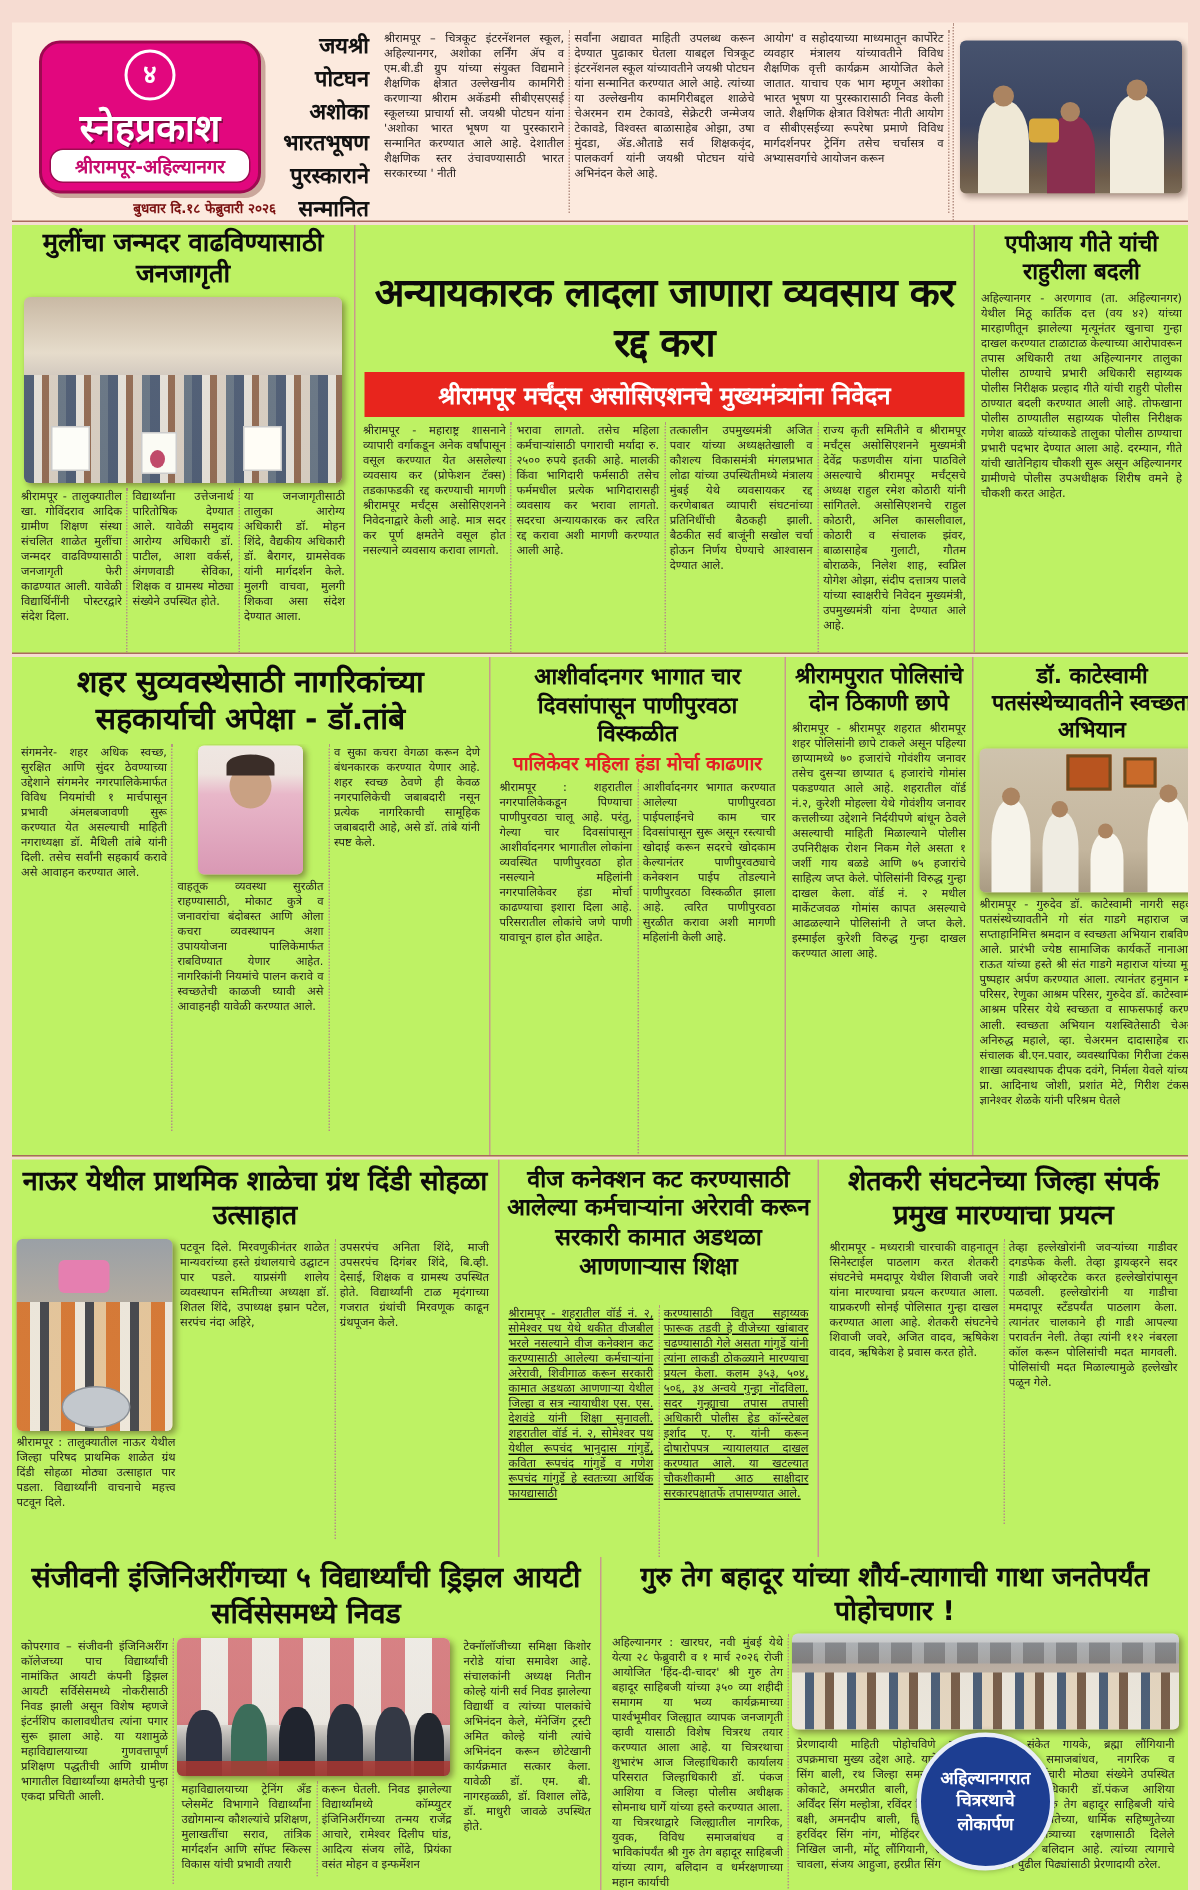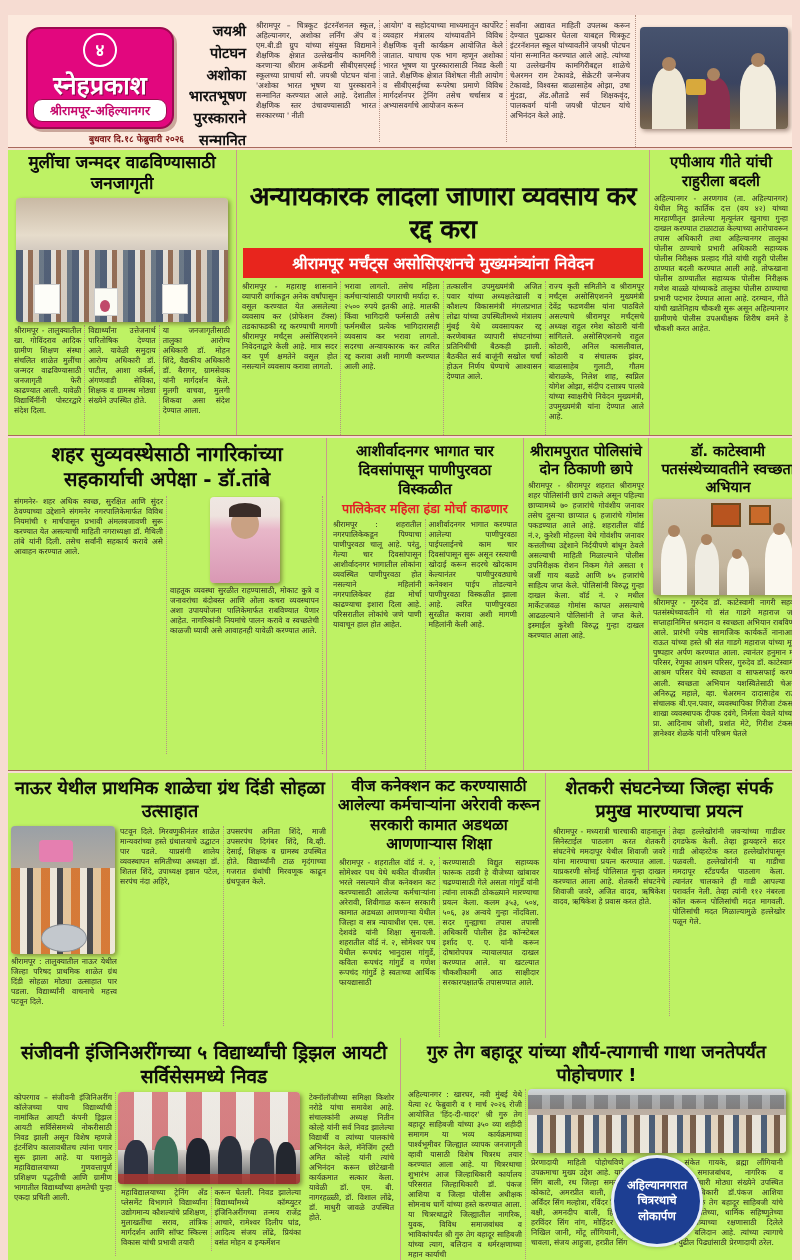--- a/index.html
+++ b/index.html
@@ -44,22 +44,22 @@
         <div class="mastbox">
           <div class="mastnum">४</div>
           <div class="masttitle">स्नेहप्रकाश</div>
           <div class="mastpill">श्रीरामपूर-अहिल्यानगर</div>
         </div>
         <div class="mastdate">बुधवार दि.१८ फेब्रुवारी २०२६</div>
       </div>
       <div class="topheadline">जयश्री पोटघन अशोका भारतभूषण पुरस्काराने सन्मानित</div>
       <div class="cols dotline" style="flex:1;padding:5px 2px;">
         <div class="col body dotline">श्रीरामपूर – चित्रकूट इंटरनॅशनल स्कूल, अहिल्यानगर, अशोका लर्निंग ॲप व एम.बी.डी ग्रुप यांच्या संयुक्त विद्यमाने शैक्षणिक क्षेत्रात उल्लेखनीय कामगिरी करणाऱ्या श्रीराम अकॅडमी सीबीएसएसई स्कूलच्या प्राचार्या सौ. जयश्री पोटघन यांना 'अशोका भारत भूषण या पुरस्काराने सन्मानित करण्यात आले आहे. देशातील शैक्षणिक स्तर उंचावण्यासाठी भारत सरकारच्या ' नीती</div>
+        <div class="col body">सर्वांना अद्यावत माहिती उपलब्ध करून देण्यात पुढाकार घेतला याबद्दल चित्रकूट इंटरनॅशनल स्कूल यांच्यावतीने जयश्री पोटघन यांना सन्मानित करण्यात आले आहे. त्यांच्या या उल्लेखनीय कामगिरीबद्दल शाळेचे चेअरमन राम टेकावडे, सेक्रेटरी जन्मेजय टेकावडे, विश्वस्त बाळासाहेब ओझा, उषा मुंदडा, ॲड.औताडे सर्व शिक्षकवृंद, पालकवर्ग यांनी जयश्री पोटघन यांचे अभिनंदन केले आहे.</div>
         <div class="col body dotline">आयोग' व सहोदयाच्या माध्यमातून कार्पोरेट व्यवहार मंत्रालय यांच्यावतीने विविध शैक्षणिक वृत्ती कार्यक्रम आयोजित केले जातात. याचाच एक भाग म्हणून अशोका भारत भूषण या पुरस्कारासाठी निवड केली जाते. शैक्षणिक क्षेत्रात विशेषतः नीती आयोग व सीबीएसईच्या रूपरेषा प्रमाणे विविध मार्गदर्शनपर ट्रेनिंग तसेच चर्चासत्र व अभ्यासवर्गाचे आयोजन करून</div>
-        <div class="col body">सर्वांना अद्यावत माहिती उपलब्ध करून देण्यात पुढाकार घेतला याबद्दल चित्रकूट इंटरनॅशनल स्कूल यांच्यावतीने जयश्री पोटघन यांना सन्मानित करण्यात आले आहे. त्यांच्या या उल्लेखनीय कामगिरीबद्दल शाळेचे चेअरमन राम टेकावडे, सेक्रेटरी जन्मेजय टेकावडे, विश्वस्त बाळासाहेब ओझा, उषा मुंदडा, ॲड.औताडे सर्व शिक्षकवृंद, पालकवर्ग यांनी जयश्री पोटघन यांचे अभिनंदन केले आहे.</div>
       </div>
       <div class="photo" style="width:148px;height:102px;margin:12px 4px 0 4px;background:linear-gradient(180deg,#47536e 0%,#3a4460 55%,#6b5a49 88%,#7a6a55 100%);">
         <span class="pr" style="left:12px;width:34px;height:62px;background:#efe8d6;"></span>
         <span class="hd" style="left:22px;bottom:58px;width:14px;height:14px;"></span>
         <span class="pr" style="left:58px;width:32px;height:52px;background:#8a2f4f;"></span>
         <span class="hd" style="left:67px;bottom:48px;width:13px;height:13px;"></span>
         <span class="pr" style="left:100px;width:36px;height:66px;background:#f2ecdd;"></span>
         <span class="hd" style="left:111px;bottom:62px;width:14px;height:14px;"></span>
         <span style="position:absolute;left:46px;bottom:34px;width:20px;height:16px;background:#d8a93c;border-radius:3px;"></span>
       </div>
@@ -106,20 +106,21 @@
         <div class="hl" style="font-size:20px;">शहर सुव्यवस्थेसाठी नागरिकांच्या सहकार्याची अपेक्षा - डॉ.तांबे</div>
         <div class="cols" style="height:258px;margin-top:4px;">
           <div class="col body dotline">संगमनेर- शहर अधिक स्वच्छ, सुरक्षित आणि सुंदर ठेवण्याच्या उद्देशाने संगमनेर नगरपालिकेमार्फत विविध नियमांची १ मार्चपासून प्रभावी अंमलबजावणी सुरू करण्यात येत असल्याची माहिती नगराध्यक्षा डॉ. मैथिली तांबे यांनी दिली. तसेच सर्वांनी सहकार्य करावे असे आवाहन करण्यात आले.</div>
           <div class="col dotline" style="padding:1px 3px;">
             <div class="photo" style="width:70px;height:86px;margin:0 auto 3px auto;background:linear-gradient(180deg,#efe7e2 0%,#eee3de 22%,#e8b7c9 38%,#d998b4 100%);">
               <span class="hd" style="left:21px;top:12px;width:28px;height:30px;background:#c9a183;"></span>
               <span style="position:absolute;left:19px;top:6px;width:32px;height:14px;border-radius:50% 50% 0 0;background:#3a2d28;"></span>
             </div>
             <div class="body" style="height:164px;">वाहतूक व्यवस्था सुरळीत राहण्यासाठी, मोकाट कुत्रे व जनावरांचा बंदोबस्त आणि ओला कचरा व्यवस्थापन अशा उपाययोजना पालिकेमार्फत राबविण्यात येणार आहेत. नागरिकांनी नियमांचे पालन करावे व स्वच्छतेची काळजी घ्यावी असे आवाहनही यावेळी करण्यात आले.</div>
           </div>
+          <div class="col body">व सुका कचरा वेगळा करून देणे बंधनकारक करण्यात येणार आहे. शहर स्वच्छ ठेवणे ही केवळ नगरपालिकेची जबाबदारी नसून प्रत्येक नागरिकाची सामूहिक जबाबदारी आहे, असे डॉ. तांबे यांनी स्पष्ट केले.</div>
         </div>
       </div>
       <div style="width:190px;flex:none;padding:4px 3px;" class="vline">
         <div class="hl" style="font-size:15px;">आशीर्वादनगर भागात चार दिवसांपासून पाणीपुरवठा विस्कळीत</div>
         <div class="redsub">पालिकेवर महिला हंडा मोर्चा काढणार</div>
         <div class="cols" style="height:252px;">
           <div class="col body dotline">श्रीरामपूर : शहरातील नगरपालिकेकडून पिण्याचा पाणीपुरवठा चालू आहे. परंतु, गेल्या चार दिवसांपासून आशीर्वादनगर भागातील लोकांना व्यवस्थित पाणीपुरवठा होत नसल्याने महिलांनी नगरपालिकेवर हंडा मोर्चा काढण्याचा इशारा दिला आहे. परिसरातील लोकांचे जणे पाणी यावाचून हाल होत आहेत.</div>
           <div class="col body">आशीर्वादनगर भागात करण्यात आलेल्या पाणीपुरवठा पाईपलाईनचे काम चार दिवसांपासून सुरू असून रस्त्याची खोदाई करून सदरचे खोदकाम केल्यानंतर पाणीपुरवठ्याचे कनेक्शन पाईप तोडल्याने पाणीपुरवठा विस्कळीत झाला आहे. त्वरित पाणीपुरवठा सुरळीत करावा अशी मागणी महिलांनी केली आहे.</div>
         </div>
       </div>
@@ -158,21 +159,21 @@
               <span style="position:absolute;left:28px;top:14px;width:34px;height:22px;background:#e57fb0;border-radius:4px;"></span>
             </div>
             <div class="body" style="height:66px;margin-top:3px;">श्रीरामपूर : तालुक्यातील नाऊर येथील जिल्हा परिषद प्राथमिक शाळेत ग्रंथ दिंडी सोहळा मोठ्या उत्साहात पार पडला. विद्यार्थ्यांनी वाचनाचे महत्त्व पटवून दिले.</div>
           </div>
           <div class="col body dotline">पटवून दिले. मिरवणुकीनंतर शाळेत मान्यवरांच्या हस्ते ग्रंथालयाचे उद्घाटन पार पडले. याप्रसंगी शालेय व्यवस्थापन समितीच्या अध्यक्षा डॉ. शितल शिंदे, उपाध्यक्ष इम्रान पटेल, सरपंच नंदा अहिरे,</div>
           <div class="col body">उपसरपंच अनिता शिंदे, माजी उपसरपंच दिगंबर शिंदे, बि.व्ही. देसाई, शिक्षक व ग्रामस्थ उपस्थित होते. विद्यार्थ्यांनी टाळ मृदंगाच्या गजरात ग्रंथांची मिरवणूक काढून ग्रंथपूजन केले.</div>
         </div>
       </div>
       <div style="width:206px;flex:none;padding:4px 3px;" class="vline">
         <div class="hl" style="font-size:15.5px;">वीज कनेक्शन कट करण्यासाठी आलेल्या कर्मचाऱ्यांना अरेरावी करून सरकारी कामात अडथळा आणणाऱ्यास शिक्षा</div>
-        <div class="cols" style="height:186px;margin-top:2px;">
+        <div class="cols" style="height:186px;margin-top:15px;text-decoration:underline;">
           <div class="col body dotline">श्रीरामपूर - शहरातील वॉर्ड नं. २, सोमेश्वर पथ येथे थकीत वीजबील भरले नसल्याने वीज कनेक्शन कट करण्यासाठी आलेल्या कर्मचाऱ्यांना अरेरावी, शिवीगाळ करून सरकारी कामात अडथळा आणणाऱ्या येथील जिल्हा व सत्र न्यायाधीश एस. एस. देशवंडे यांनी शिक्षा सुनावली. शहरातील वॉर्ड नं. २, सोमेश्वर पथ येथील रूपचंद भानुदास गांगुर्डे, कविता रूपचंद गांगुर्डे व गणेश रूपचंद गांगुर्डे हे स्वतःच्या आर्थिक फायद्यासाठी</div>
           <div class="col body">करण्यासाठी विद्युत सहाय्यक फारूक तडवी हे वीजेच्या खांबावर चढण्यासाठी गेले असता गांगुर्डे यांनी त्यांना लाकडी ठोकळ्याने मारण्याचा प्रयत्न केला. कलम ३५३, ५०४, ५०६, ३४ अन्वये गुन्हा नोंदविला. सदर गुन्ह्याचा तपास तपासी अधिकारी पोलीस हेड कॉन्स्टेबल इर्शाद ए. ए. यांनी करून दोषारोपपत्र न्यायालयात दाखल करण्यात आले. या खटल्यात चौकशीकामी आठ साक्षीदार सरकारपक्षातर्फे तपासण्यात आले.</div>
         </div>
       </div>
       <div style="flex:1;padding:4px 4px;">
         <div class="hl" style="font-size:18px;">शेतकरी संघटनेच्या जिल्हा संपर्क प्रमुख मारण्याचा प्रयत्न</div>
         <div class="cols" style="height:190px;margin-top:4px;">
           <div class="col body dotline">श्रीरामपूर - मध्यरात्री चारचाकी वाहनातून सिनेस्टाईल पाठलाग करत शेतकरी संघटनेचे ममदापूर येथील शिवाजी जवरे यांना मारण्याचा प्रयत्न करण्यात आला. याप्रकरणी सोनई पोलिसात गुन्हा दाखल करण्यात आला आहे. शेतकरी संघटनेचे शिवाजी जवरे, अजित वादव, ऋषिकेश वादव, ऋषिकेश हे प्रवास करत होते.</div>
           <div class="col body">तेव्हा हल्लेखोरांनी जवऱ्यांच्या गाडीवर दगडफेक केली. तेव्हा ड्रायव्हरने सदर गाडी ओव्हरटेक करत हल्लेखोरांपासून पळवली. हल्लेखोरांनी या गाडीचा ममदापूर स्टँडपर्यंत पाठलाग केला. त्यानंतर चालकाने ही गाडी आपल्या परावर्तन नेली. तेव्हा त्यांनी ११२ नंबरला कॉल करून पोलिसांची मदत मागवली. पोलिसांची मदत मिळाल्यामुळे हल्लेखोर पळून गेले.</div>
         </div>

